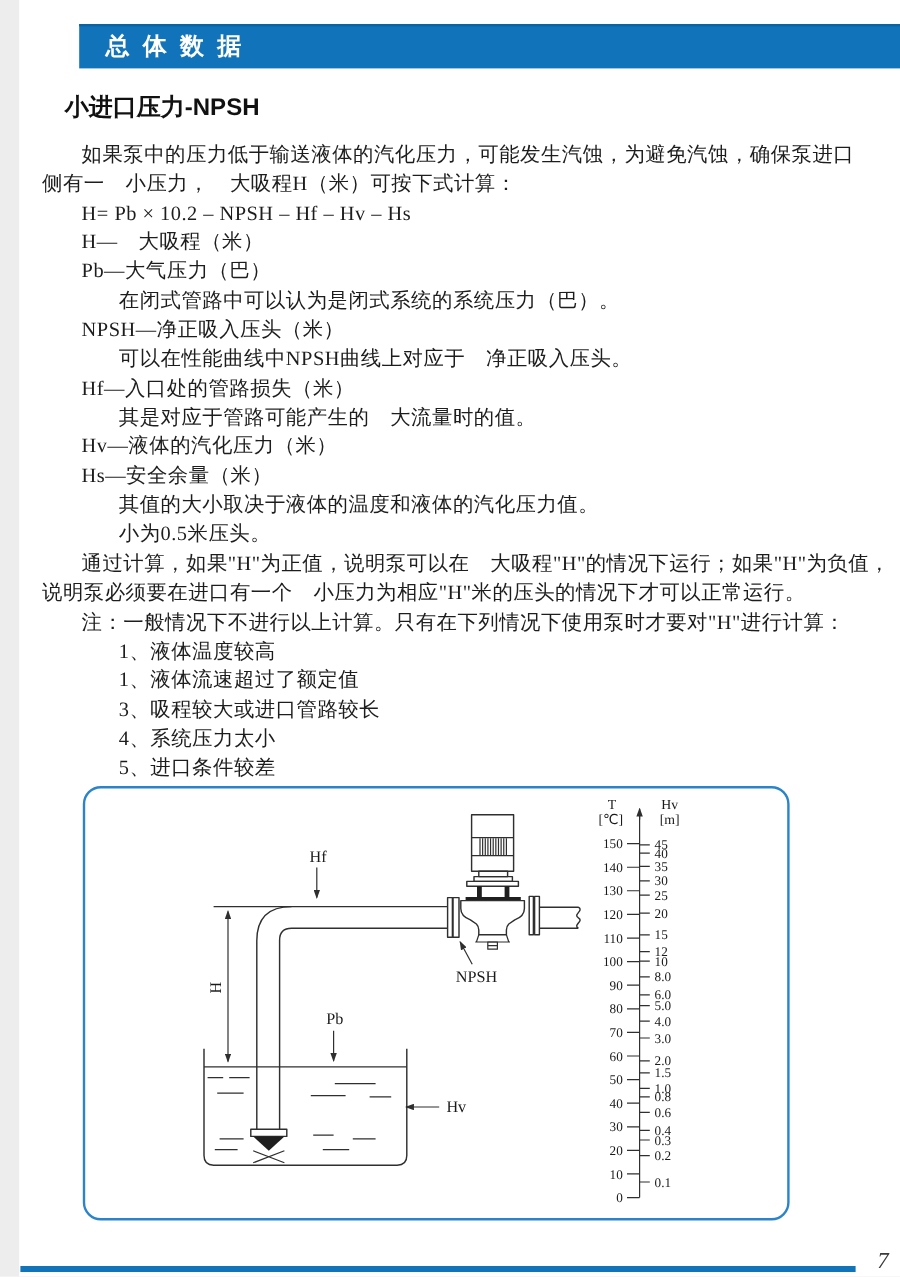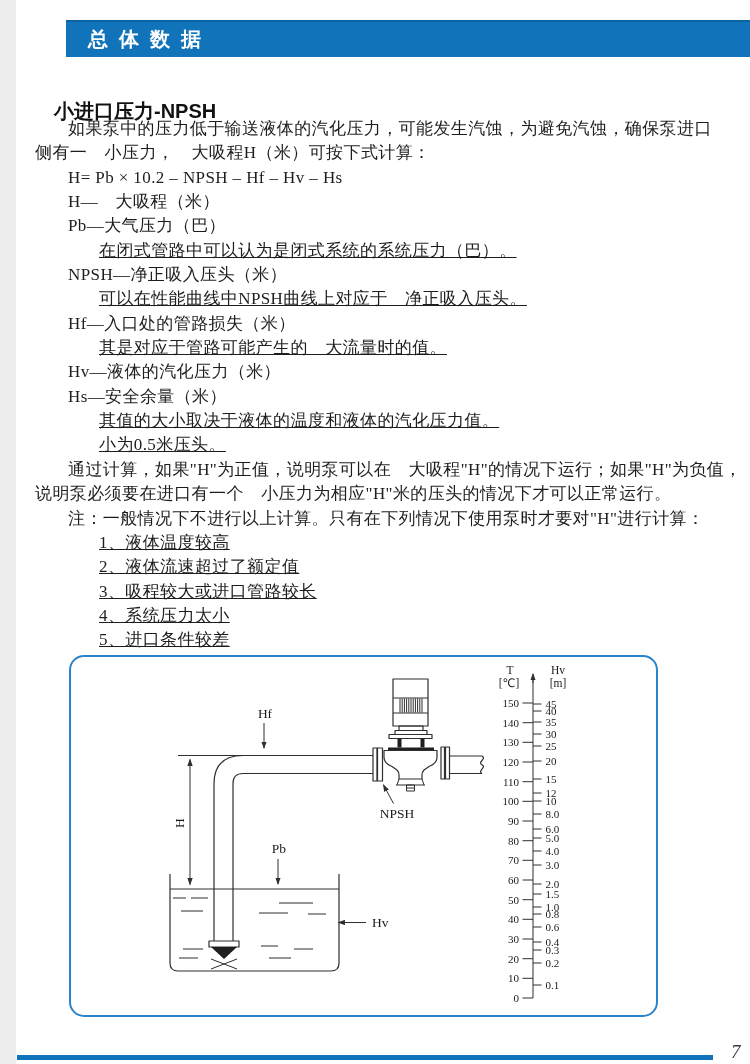--- a/index.html
+++ b/index.html
@@ -4,29 +4,29 @@
 <style>
   html,body{margin:0;padding:0;background:#e9e9e9;}
   .page{position:relative;width:750px;height:1064px;background:#ffffff;overflow:hidden;
         font-family:"Liberation Serif","DejaVu Sans",serif;color:#1d1d1d;}
   .edge-strip{position:absolute;left:0;top:0;width:16px;height:1064px;background:#ededed;}
   .header-bar{position:absolute;left:18px;top:20px;width:732px;height:37px;background:#1173b9;
               border-top:2px solid #0d62a2;box-sizing:border-box;margin-left:48px;}
   .header-bar span{display:block;line-height:34px;padding-left:22px;color:#ffffff;
                    font-family:"Liberation Sans","DejaVu Sans",sans-serif;font-weight:bold;
                    font-size:20px;letter-spacing:0.55em;}
-  .sec-title{position:absolute;left:54px;top:98px;font-family:"Liberation Sans","DejaVu Sans",sans-serif;
+  .sec-title{position:absolute;left:54px;top:76px;font-family:"Liberation Sans","DejaVu Sans",sans-serif;
              font-weight:bold;font-size:20px;color:#111;}
   .bodytext{position:absolute;left:35px;top:117px;width:695px;font-size:17px;line-height:24.35px;
             letter-spacing:0.4px;}
   .bl{white-space:nowrap;}
   .pfirst{padding-left:33px;}
   .p0{padding-left:0;}
   .p1{padding-left:33px;}
-  .p2{padding-left:64px;text-decoration:underline;}
+  .p2{padding-left:64px;}
   .diagram-box{position:absolute;left:69px;top:655px;width:589px;height:362px;box-sizing:border-box;
                border:2.5px solid #2b84c9;border-radius:15px;background:#ffffff;}
   .diagram-box svg{position:absolute;left:-1px;top:-1px;}
   .dwg{stroke:#2f2f2f;stroke-width:1.2;fill:none;stroke-linejoin:round;stroke-linecap:butt;}
   .thin{stroke-width:1;}
   .fil{fill:#1f1f1f;stroke:none;}
   .dim{stroke:#2f2f2f;stroke-width:1;fill:none;}
   .lbl{font:13.5px "Liberation Serif","DejaVu Sans",serif;fill:#1a1a1a;}
   .hdr-lbl{font:11.5px "Liberation Serif","DejaVu Sans",serif;fill:#1a1a1a;}
   #t-ticks line,#hv-ticks line{stroke:#2f2f2f;stroke-width:1;}
@@ -58,21 +58,21 @@
     <div class="bl p1">Hf—入口处的管路损失（米）</div>
     <div class="bl p2">其是对应于管路可能产生的　大流量时的值。</div>
     <div class="bl p1">Hv—液体的汽化压力（米）</div>
     <div class="bl p1">Hs—安全余量（米）</div>
     <div class="bl p2">其值的大小取决于液体的温度和液体的汽化压力值。</div>
     <div class="bl p2">小为0.5米压头。</div>
     <div class="bl p1">通过计算，如果"H"为正值，说明泵可以在　大吸程"H"的情况下运行；如果"H"为负值，</div>
     <div class="bl p0">说明泵必须要在进口有一个　小压力为相应"H"米的压头的情况下才可以正常运行。</div>
     <div class="bl p1">注：一般情况下不进行以上计算。只有在下列情况下使用泵时才要对"H"进行计算：</div>
     <div class="bl p2">1、液体温度较高</div>
-    <div class="bl p2">2、液体流速超过了额定值</div>
+    <div class="bl p2">1、液体流速超过了额定值</div>
     <div class="bl p2">3、吸程较大或进口管路较长</div>
     <div class="bl p2">4、系统压力太小</div>
     <div class="bl p2">5、进口条件较差</div>
   </div>
 
   <div class="diagram-box">
     <svg id="diagram-svg" width="589" height="362" viewBox="0 0 589 362">
       <defs>
         <marker id="ah" viewBox="0 0 7 5" refX="6" refY="2.5" markerWidth="7.5" markerHeight="5.5" orient="auto-start-reverse">
           <path d="M0,0 L7,2.5 L0,5 Z" fill="#2f2f2f"></path>

